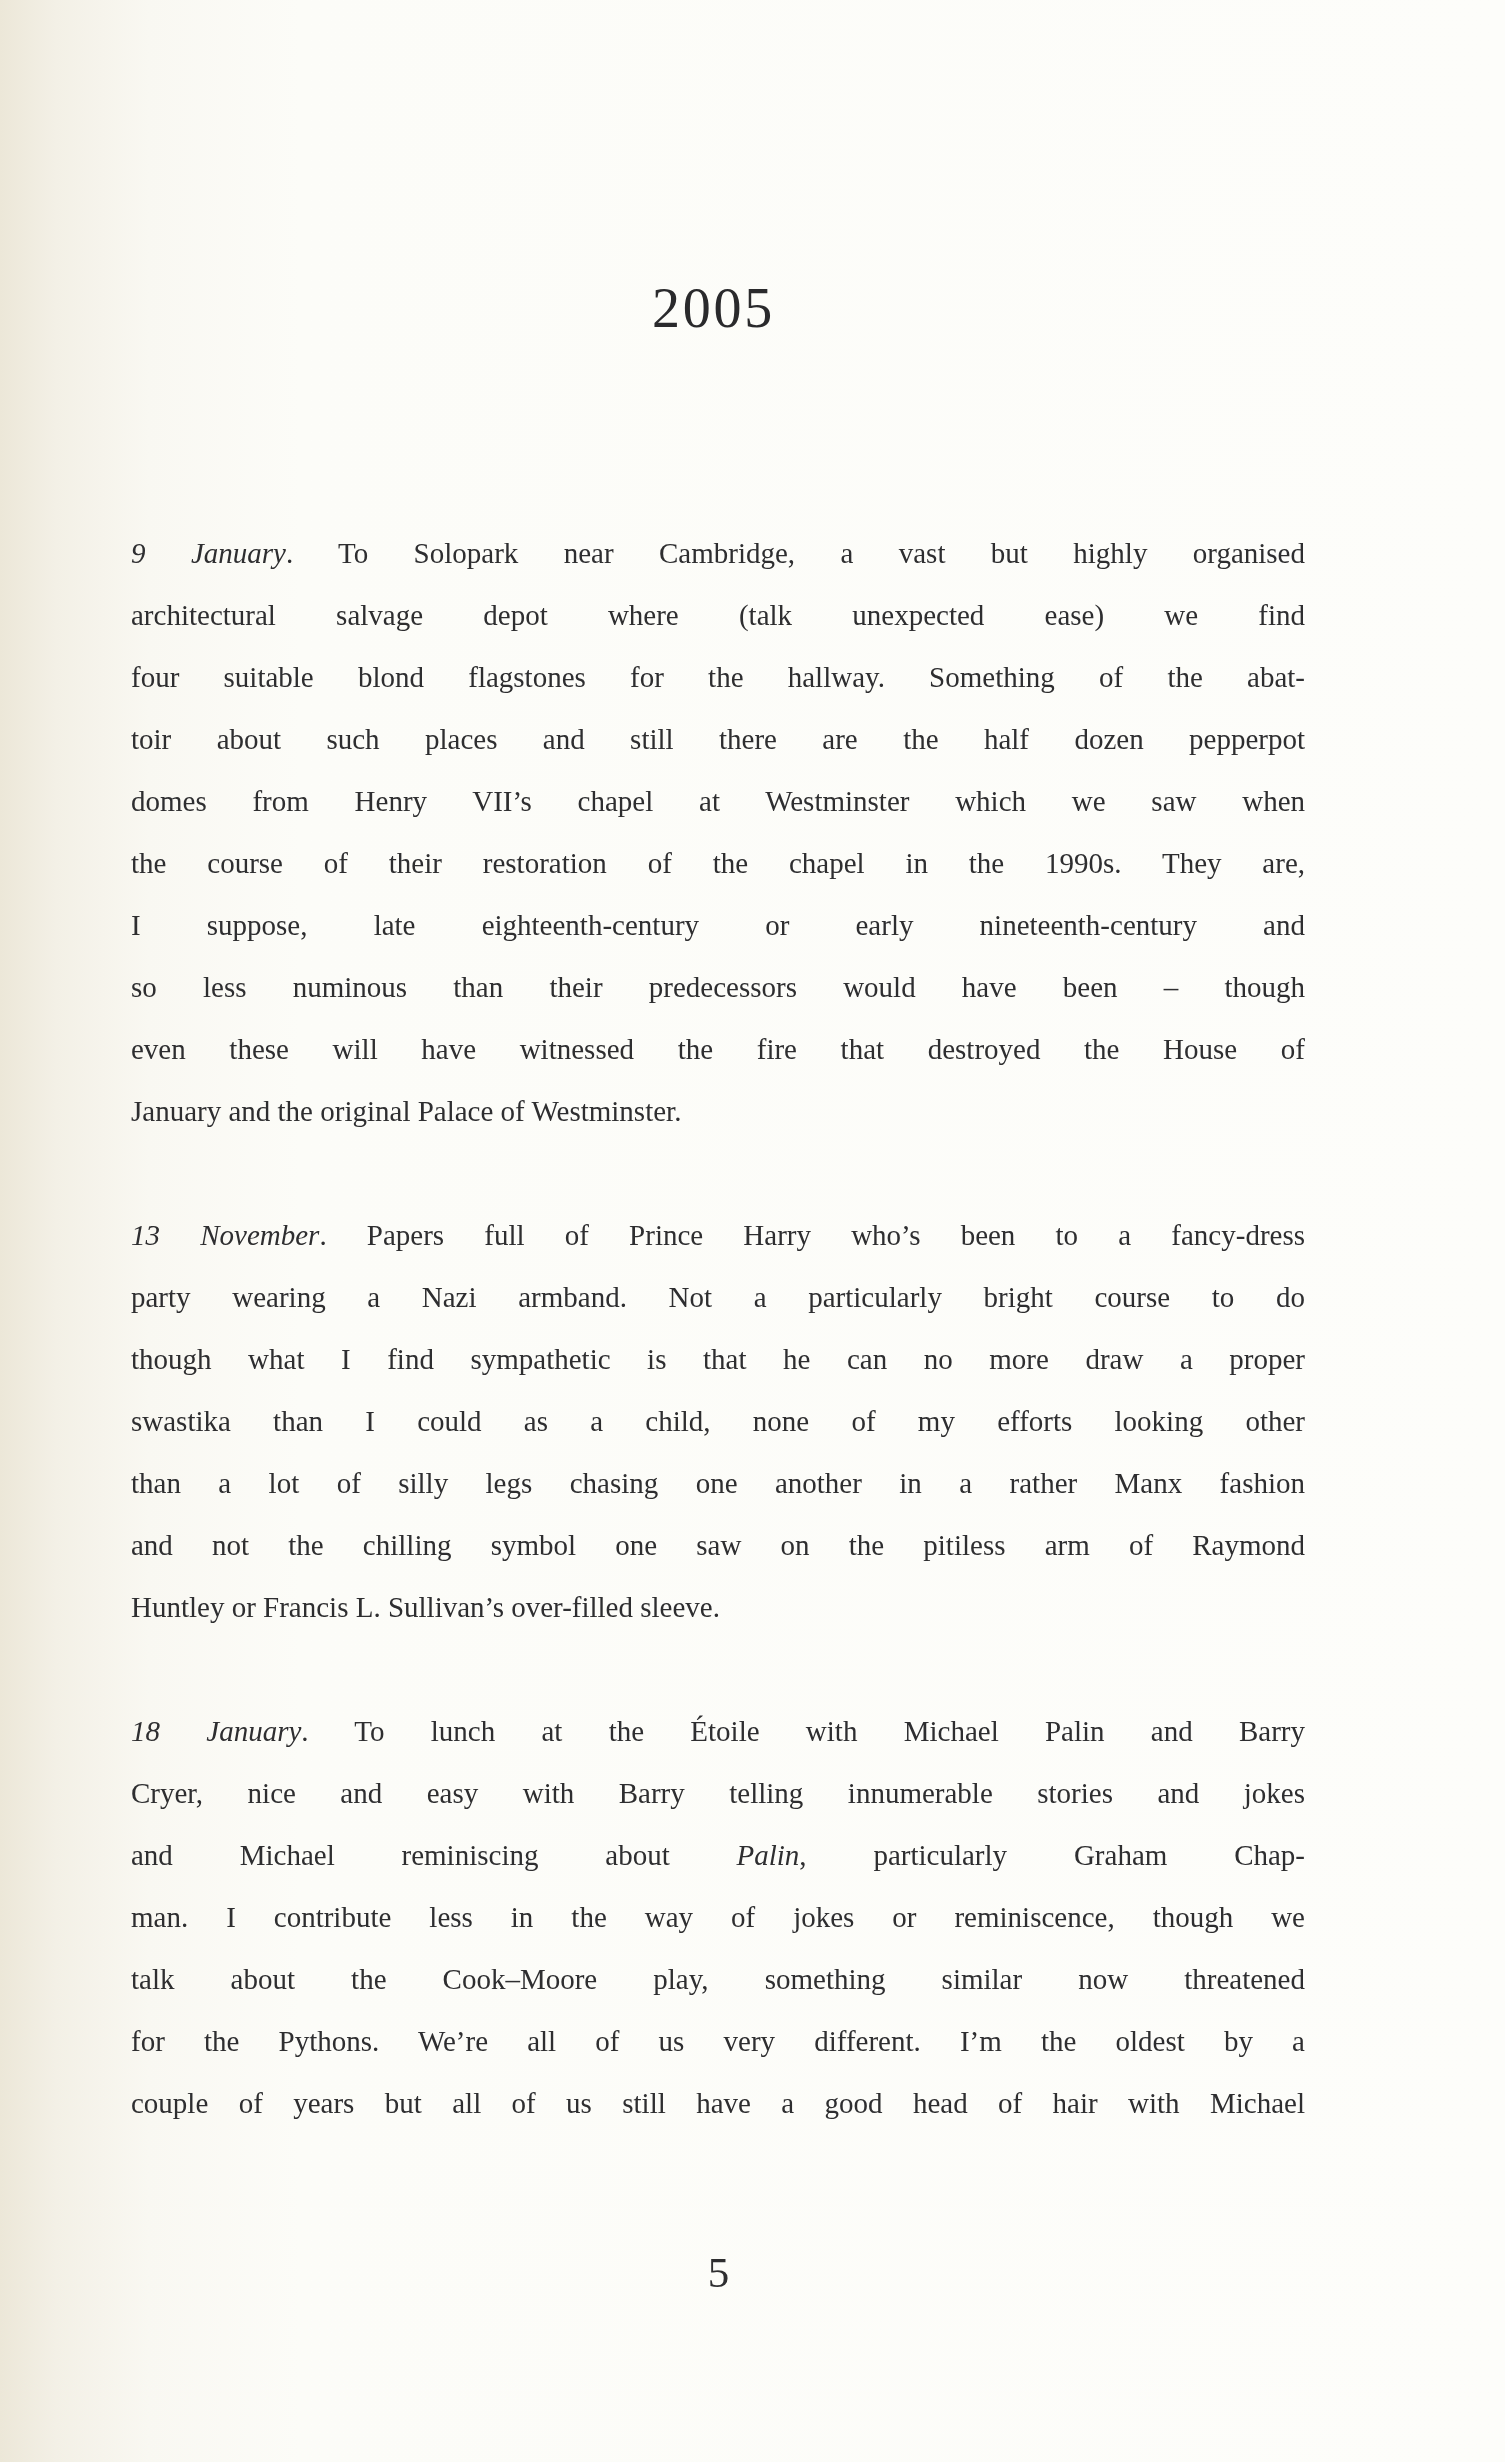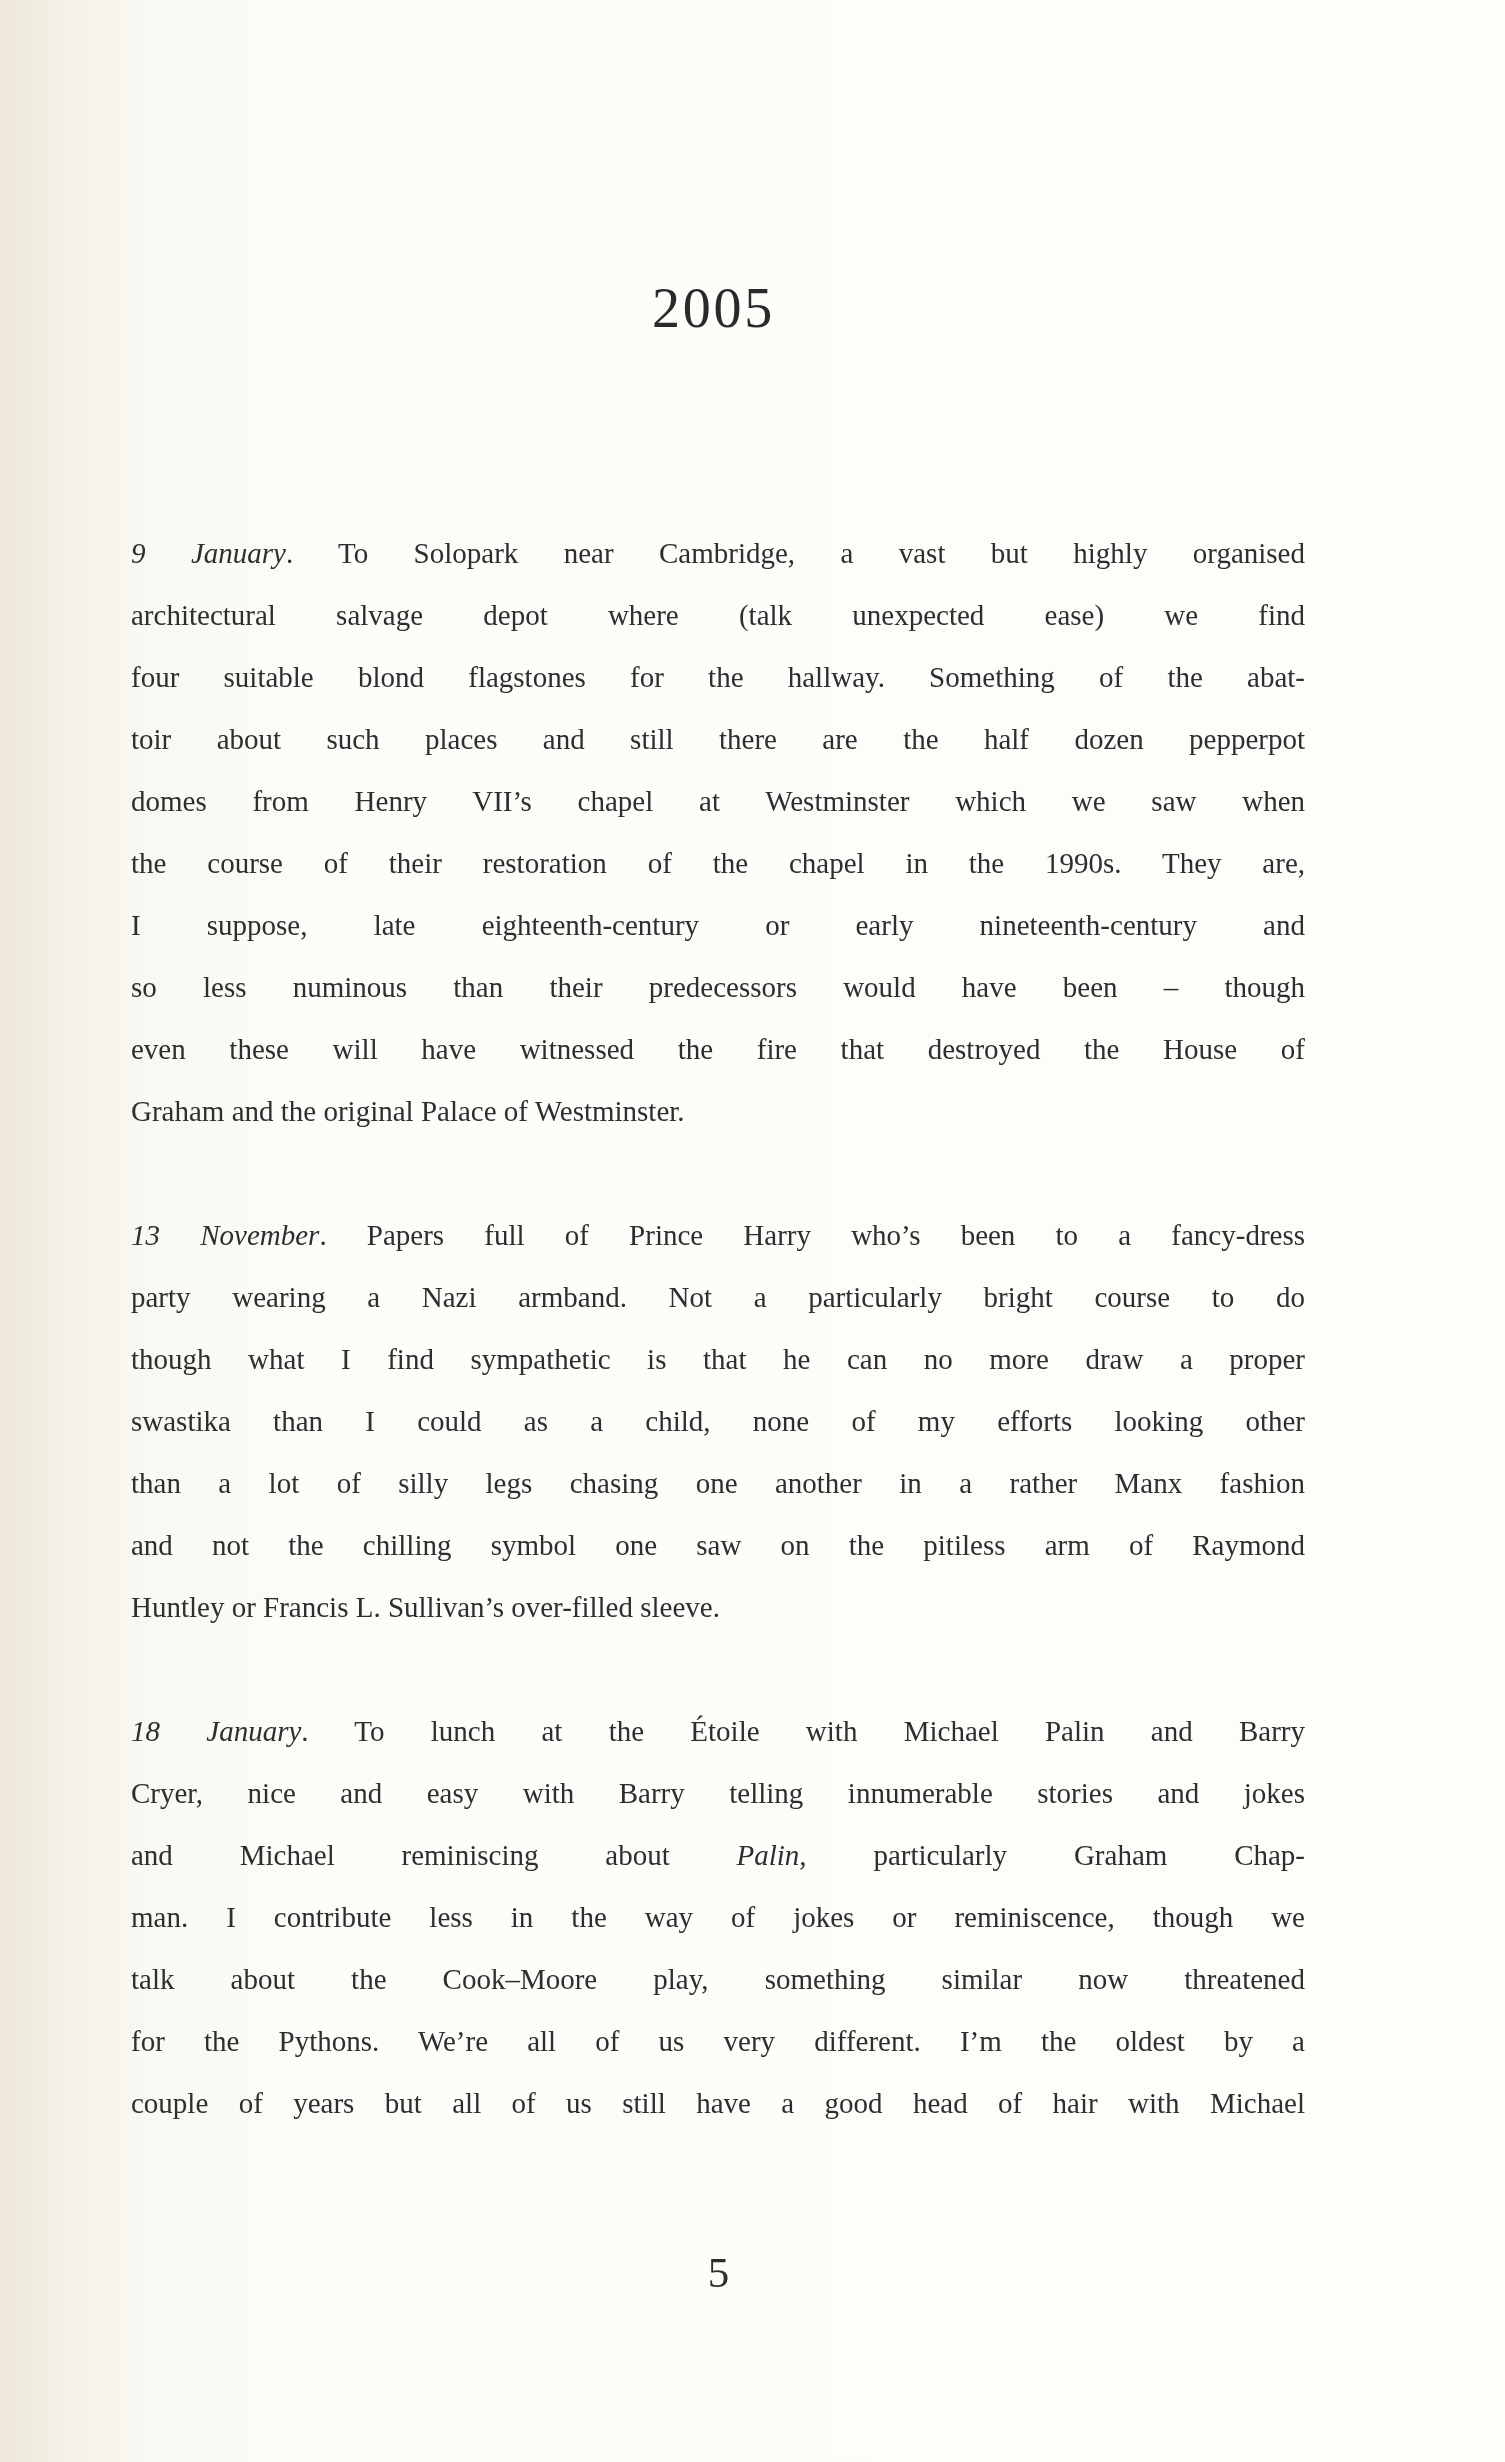--- a/index.html
+++ b/index.html
@@ -61,21 +61,21 @@
 
     <div class="line" style="white-space: normal;"><span class="date">9 January</span><span>. To Solopark near Cambridge, a vast but highly organised</span></div>
     <div class="line" style="white-space: normal;"><span>architectural salvage depot where (talk unexpected ease) we find</span></div>
     <div class="line" style="white-space: normal;"><span>four suitable blond flagstones for the hallway. Something of the abat-</span></div>
     <div class="line" style="white-space: normal;"><span>toir about such places and still there are the half dozen pepperpot</span></div>
     <div class="line" style="white-space: normal;"><span>domes from Henry VII’s chapel at Westminster which we saw when</span></div>
     <div class="line" style="white-space: normal;"><span>the course of their restoration of the chapel in the 1990s. They are,</span></div>
     <div class="line" style="white-space: normal;"><span>I suppose, late eighteenth-century or early nineteenth-century and</span></div>
     <div class="line" style="white-space: normal;"><span>so less numinous than their predecessors would have been – though</span></div>
     <div class="line" style="white-space: normal;"><span>even these will have witnessed the fire that destroyed the House of</span></div>
-    <div class="line last"><span>Graham and the original Palace of Westminster.</span></div>
+    <div class="line last"><span>January and the original Palace of Westminster.</span></div>
 
     <div class="line blank" style="white-space: normal;"></div>
 
     <div class="line" style="white-space: normal;"><span class="date">13 November</span><span>. Papers full of Prince Harry who’s been to a fancy-dress</span></div>
     <div class="line" style="white-space: normal;"><span>party wearing a Nazi armband. Not a particularly bright course to do</span></div>
     <div class="line" style="white-space: normal;"><span>though what I find sympathetic is that he can no more draw a proper</span></div>
     <div class="line" style="white-space: normal;"><span>swastika than I could as a child, none of my efforts looking other</span></div>
     <div class="line" style="white-space: normal;"><span>than a lot of silly legs chasing one another in a rather Manx fashion</span></div>
     <div class="line" style="white-space: normal;"><span>and not the chilling symbol one saw on the pitiless arm of Raymond</span></div>
     <div class="line last"><span>Huntley or Francis L. Sullivan’s over-filled sleeve.</span></div>

